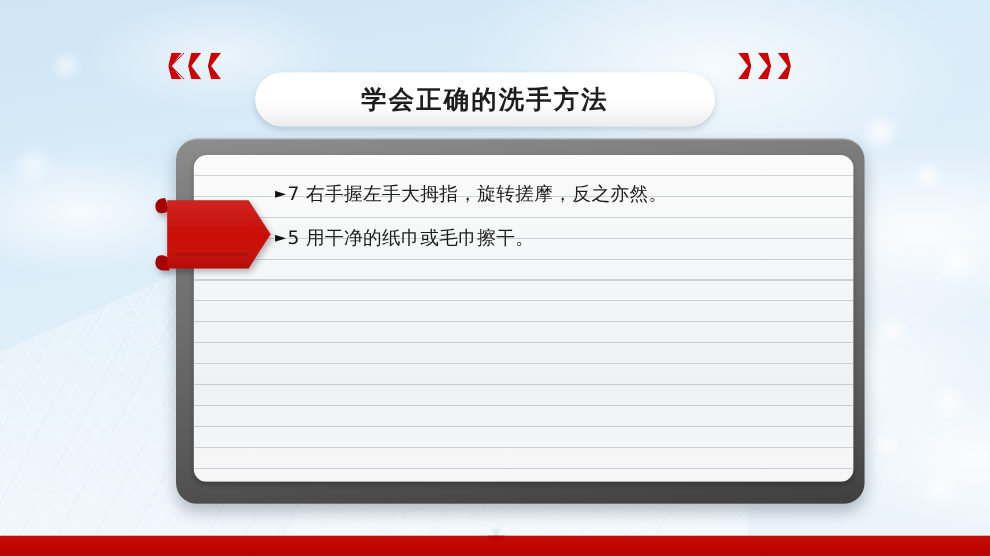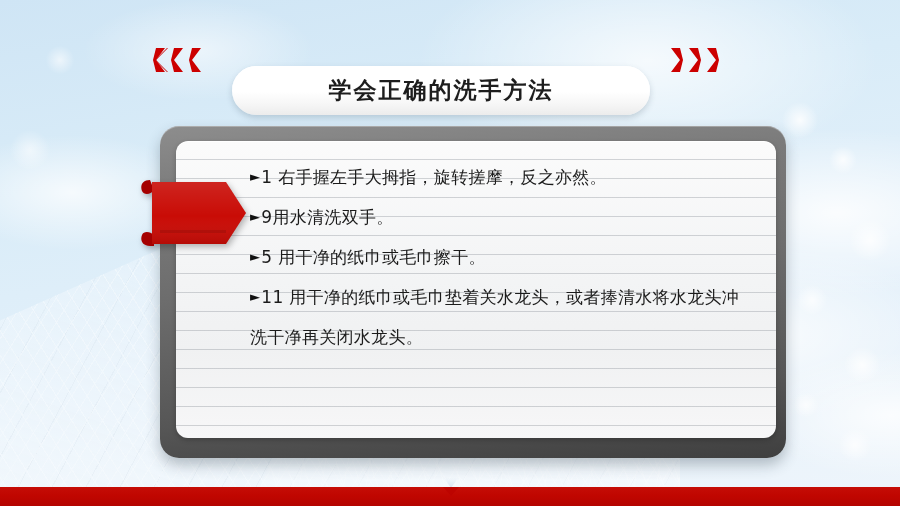--- a/index.html
+++ b/index.html
@@ -288,30 +288,24 @@
       </span>
     </div>
   </div>
 
   <div class="frame"></div>
 
   <div class="note"></div>
 
   <div class="lines">
     <div class="line">
-      <span class="bullet">►</span><span>1  右手握左手大拇指，旋转搓摩，反之亦然。</span>
-    </div>
-    <div class="line">
-      <span class="bullet">►</span><span>9用水清洗双手。</span>
+      <span class="bullet">►</span><span>7  右手握左手大拇指，旋转搓摩，反之亦然。</span>
     </div>
     <div class="line">
       <span class="bullet">►</span><span>5  用干净的纸巾或毛巾擦干。</span>
-    </div>
-    <div class="line wrap">
-      <span class="bullet">►</span><span>11  用干净的纸巾或毛巾垫着关水龙头，或者捧清水将水龙头冲洗干净再关闭水龙头。</span>
     </div>
   </div>
 
   <div class="ribbon">
     <svg width="108" height="70" viewBox="0 0 108 70">
       <path d="M10,2 C2,2 0,8 2,13 C4,18 12,16 14,12 L14,58 C12,54 4,52 2,57 C0,62 2,68 10,68 L14,68 L14,12 Z" fill="#a50000"></path>
       <path d="M12,4 L86,4 L106,35 L86,66 L12,66 Z" fill="#c90c06"></path>
       <path d="M12,4 L86,4 L106,35 L86,66 L12,66 Z" fill="url(#rg)"></path>
       <rect x="20" y="52" width="66" height="3" fill="rgba(0,0,0,0.10)"></rect>
       <defs>

